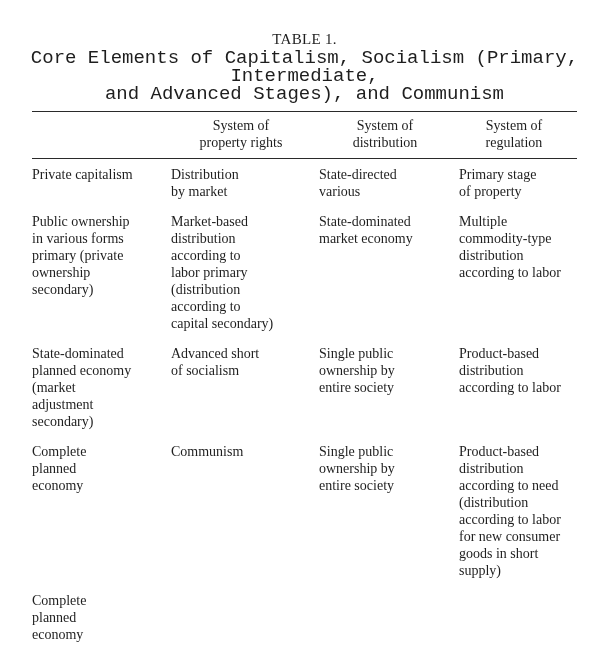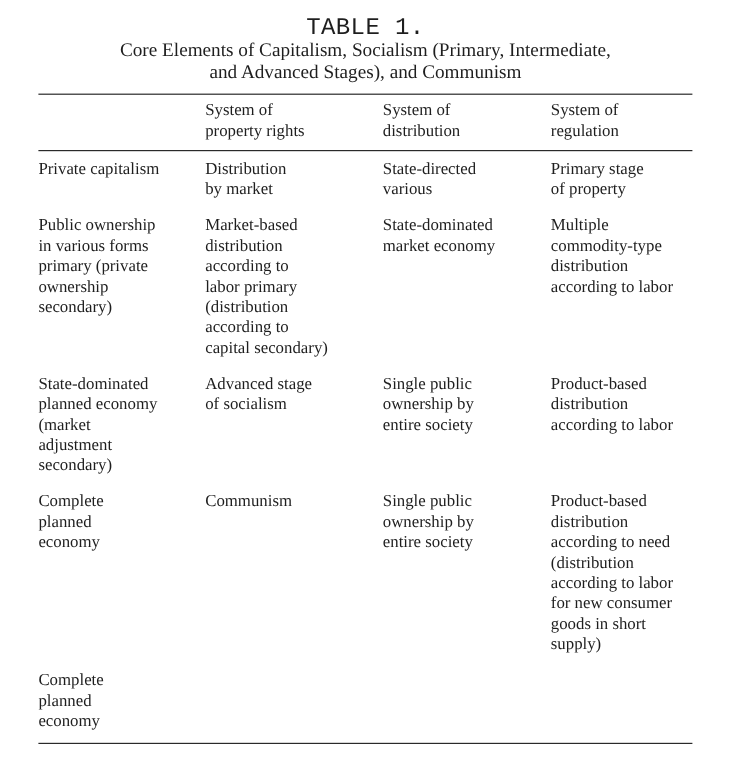--- a/index.html
+++ b/index.html
@@ -7,47 +7,48 @@
     width: 609px; height: 650px;
     background: #ffffff;
     font-family: "Liberation Serif", "DejaVu Serif", serif;
     color: #1e1e1e;
     overflow: hidden;
   }
   .page { width: 609px; height: 650px; position: relative; }
 
   .caption { text-align: center; }
   .table-title {
-    margin-top: 15px;
-    font-size: 20px;
+    margin-top: 30px;
+    font-size: 15px;
     line-height: 18px;
     letter-spacing: 0.3px;
-    font-family: Liberation Mono, monospace;
   }
   .table-subtitle {
     margin-top: 1px;
-    font-size: 16px;
+    font-size: 19px;
     line-height: 18px;
     white-space: pre-line;
     margin-bottom: 8px;
+    font-family: Liberation Mono, monospace;
   }
 
   .acad-table {
     width: 545px;
     margin: 0 auto;
     border-top: 1.6px solid #2a2a2a;
     border-bottom: 1.6px solid #2a2a2a;
   }
   .thead, .tbody {
     display: grid;
     grid-template-columns: 139px 148px 140px 118px;
   }
   .thead {
     padding: 5px 0 7px 0;
     border-bottom: 1.4px solid #2a2a2a;
+    text-align: center;
   }
   .tbody {
     padding: 7px 0 9px 0;
     row-gap: 13px;
   }
   .cell {
     font-size: 14px;
     line-height: 17px;
     white-space: pre-line;
     padding-right: 8px;
@@ -106,21 +107,21 @@
       <div class="cell">Multiple
 commodity-type
 distribution
 according to labor</div>
       <div class="cell">State-dominated
 planned economy
 (market
 adjustment
 secondary)</div>
 
-      <div class="cell row-label">Advanced stage
+      <div class="cell row-label">Advanced short
 of socialism</div>
       <div class="cell">Single public
 ownership by
 entire society</div>
       <div class="cell">Product-based
 distribution
 according to labor</div>
       <div class="cell">Complete
 planned
 economy</div>

